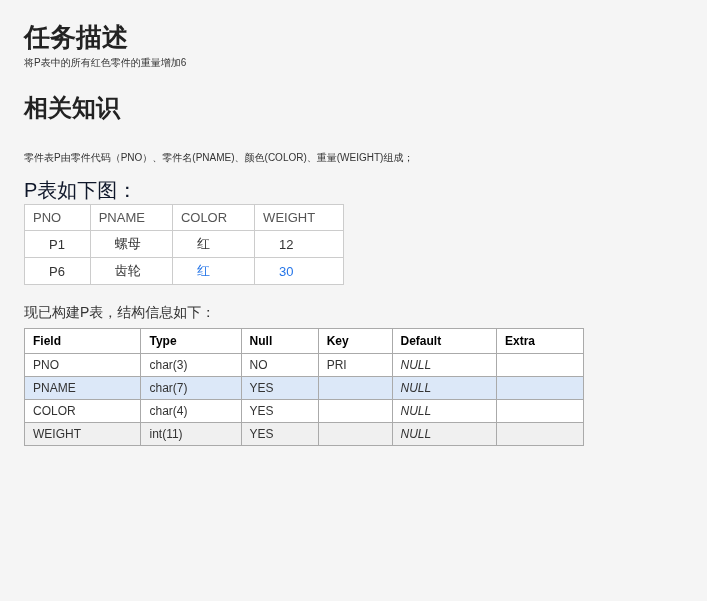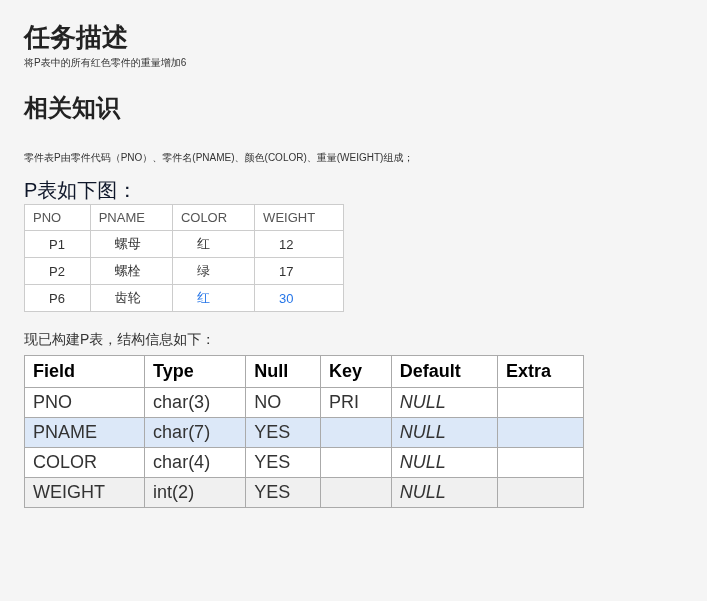--- a/index.html
+++ b/index.html
@@ -85,21 +85,21 @@
     }
 
     .struct-hint {
       font-size: 13px;
       color: #333;
       margin-bottom: 2px;
     }
 
     .struct-table {
       border-collapse: collapse;
-      font-size: 18px;
+      font-size: 12px;
       width: 560px;
       margin-top: 2px;
     }
 
     .struct-table th {
       background: #fff;
       border: 1px solid #aaa;
       padding: 5px 14px 5px 8px;
       font-weight: bold;
       text-align: left;
@@ -151,26 +151,20 @@
     </tr>
   </thead>
   <tbody id="data-table-body">
   <tr>
         <td>P1</td>
         <td>螺母</td>
         <td>红</td>
         <td>12</td>
       </tr>
       <tr>
-        <td>P2</td>
-        <td>螺栓</td>
-        <td>绿</td>
-        <td>17</td>
-      </tr>
-      <tr>
         <td>P6</td>
         <td>齿轮</td>
         <td class="blue-text">红</td>
         <td class="blue-text">30</td>
       </tr>
     </tbody>
 </table>
 
 <div class="struct-section">
   <p class="struct-label">现已构建P表，结构信息如下：</p>
@@ -206,21 +200,21 @@
         <tr class="plain">
           <td>COLOR</td>
           <td>char(4)</td>
           <td>YES</td>
           <td></td>
           <td><span class="italic-null">NULL</span></td>
           <td></td>
         </tr>
         <tr class="gray">
           <td>WEIGHT</td>
-          <td>int(2)</td>
+          <td>int(11)</td>
           <td>YES</td>
           <td></td>
           <td><span class="italic-null">NULL</span></td>
           <td></td>
         </tr>
       </tbody>
   </table>
 </div>
 
 </body></html>

